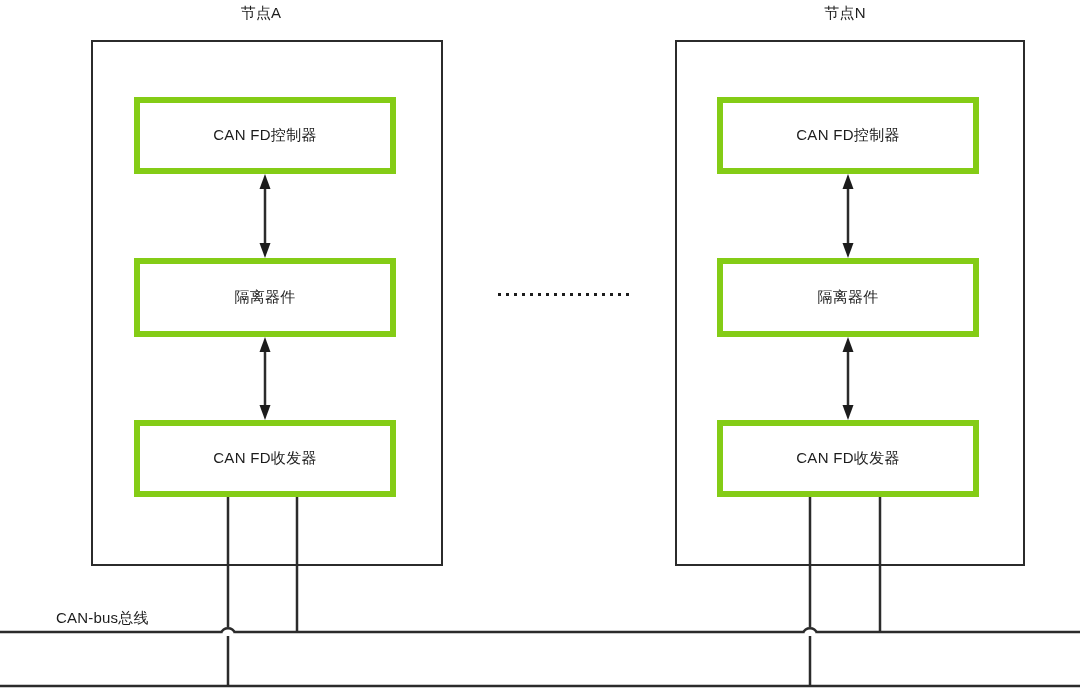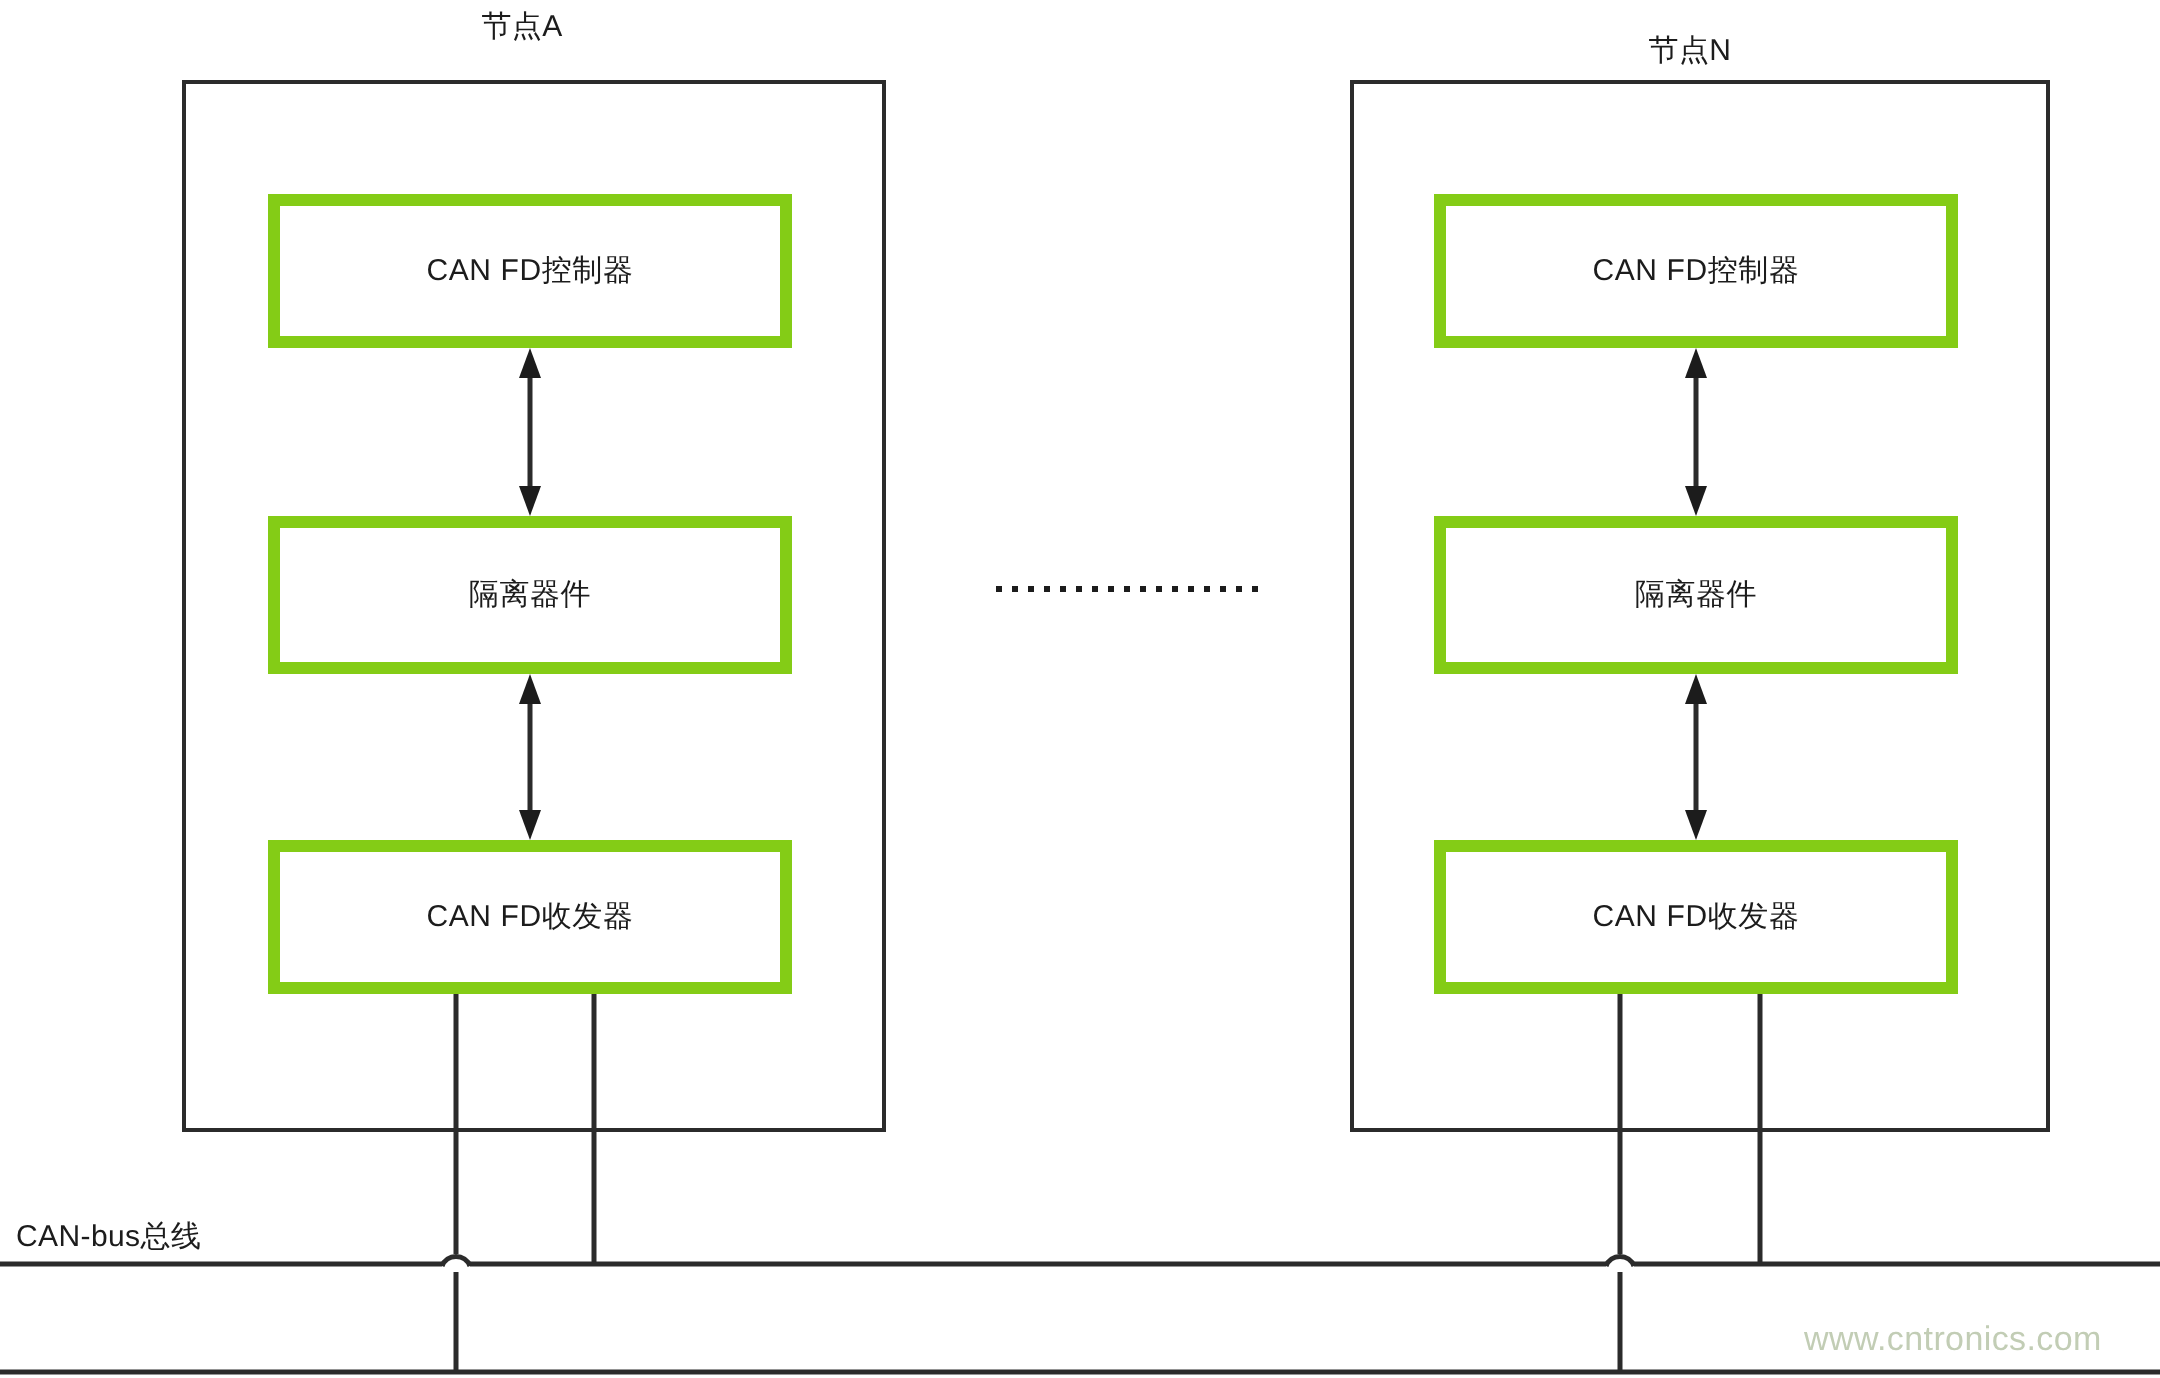--- a/index.html
+++ b/index.html
@@ -69,20 +69,21 @@
     height: 3px;
     background: #1c1c1c;
   }
   
   .bus-label {
     position: absolute;
     font-size: 15px;
     color: #1c1c1c;
     white-space: nowrap;
     letter-spacing: 0.2px;
+    margin-left: 48px;
   }
   
   .watermark {
     position: absolute;
     font-size: 17px;
     color: #c2cdb5;
     white-space: nowrap;
     letter-spacing: 0.2px;
   }
 </style>
@@ -100,21 +101,21 @@
   </div>
 
   <div class="block" style="left:134px; top:258px; width:262px; height:79px;">
     <span>隔离器件</span>
   </div>
 
   <div class="block" style="left:134px; top:420px; width:262px; height:77px;">
     <span>CAN FD收发器</span>
   </div>
 
-  <div class="node-title" style="left:770px; top:16px; width:150px;">节点N</div>
+  <div class="node-title" style="left:770px; top:4px; width:150px;">节点N</div>
 
   <div class="node-box" style="left:675px; top:40px; width:350px; height:526px;"></div>
 
   <div class="block" style="left:717px; top:97px; width:262px; height:77px;">
     <span>CAN FD控制器</span>
   </div>
 
   <div class="block" style="left:717px; top:258px; width:262px; height:79px;">
     <span>隔离器件</span>
   </div>
@@ -138,21 +139,20 @@
       <i></i>
       <i></i>
       <i></i>
       <i></i>
       <i></i>
       <i></i>
     </div>
 
   <div class="bus-label" style="left:8px; top:609px;">CAN-bus总线</div>
 
-  <div class="watermark" style="left:902px; top:660px;">www.cntronics.com</div>
 
   <svg id="wires" viewBox="0 0 1080 689" xmlns="http://www.w3.org/2000/svg">
 
     <g>
       <line x1="265" y1="181" x2="265" y2="250" stroke="#2b2b2b" stroke-width="2.5"></line>
       <polygon points="265,174 259.5,189 270.5,189" fill="#1c1c1c"></polygon>
       <polygon points="265,258 259.5,243 270.5,243" fill="#1c1c1c"></polygon>
     </g>
 
     <g>

